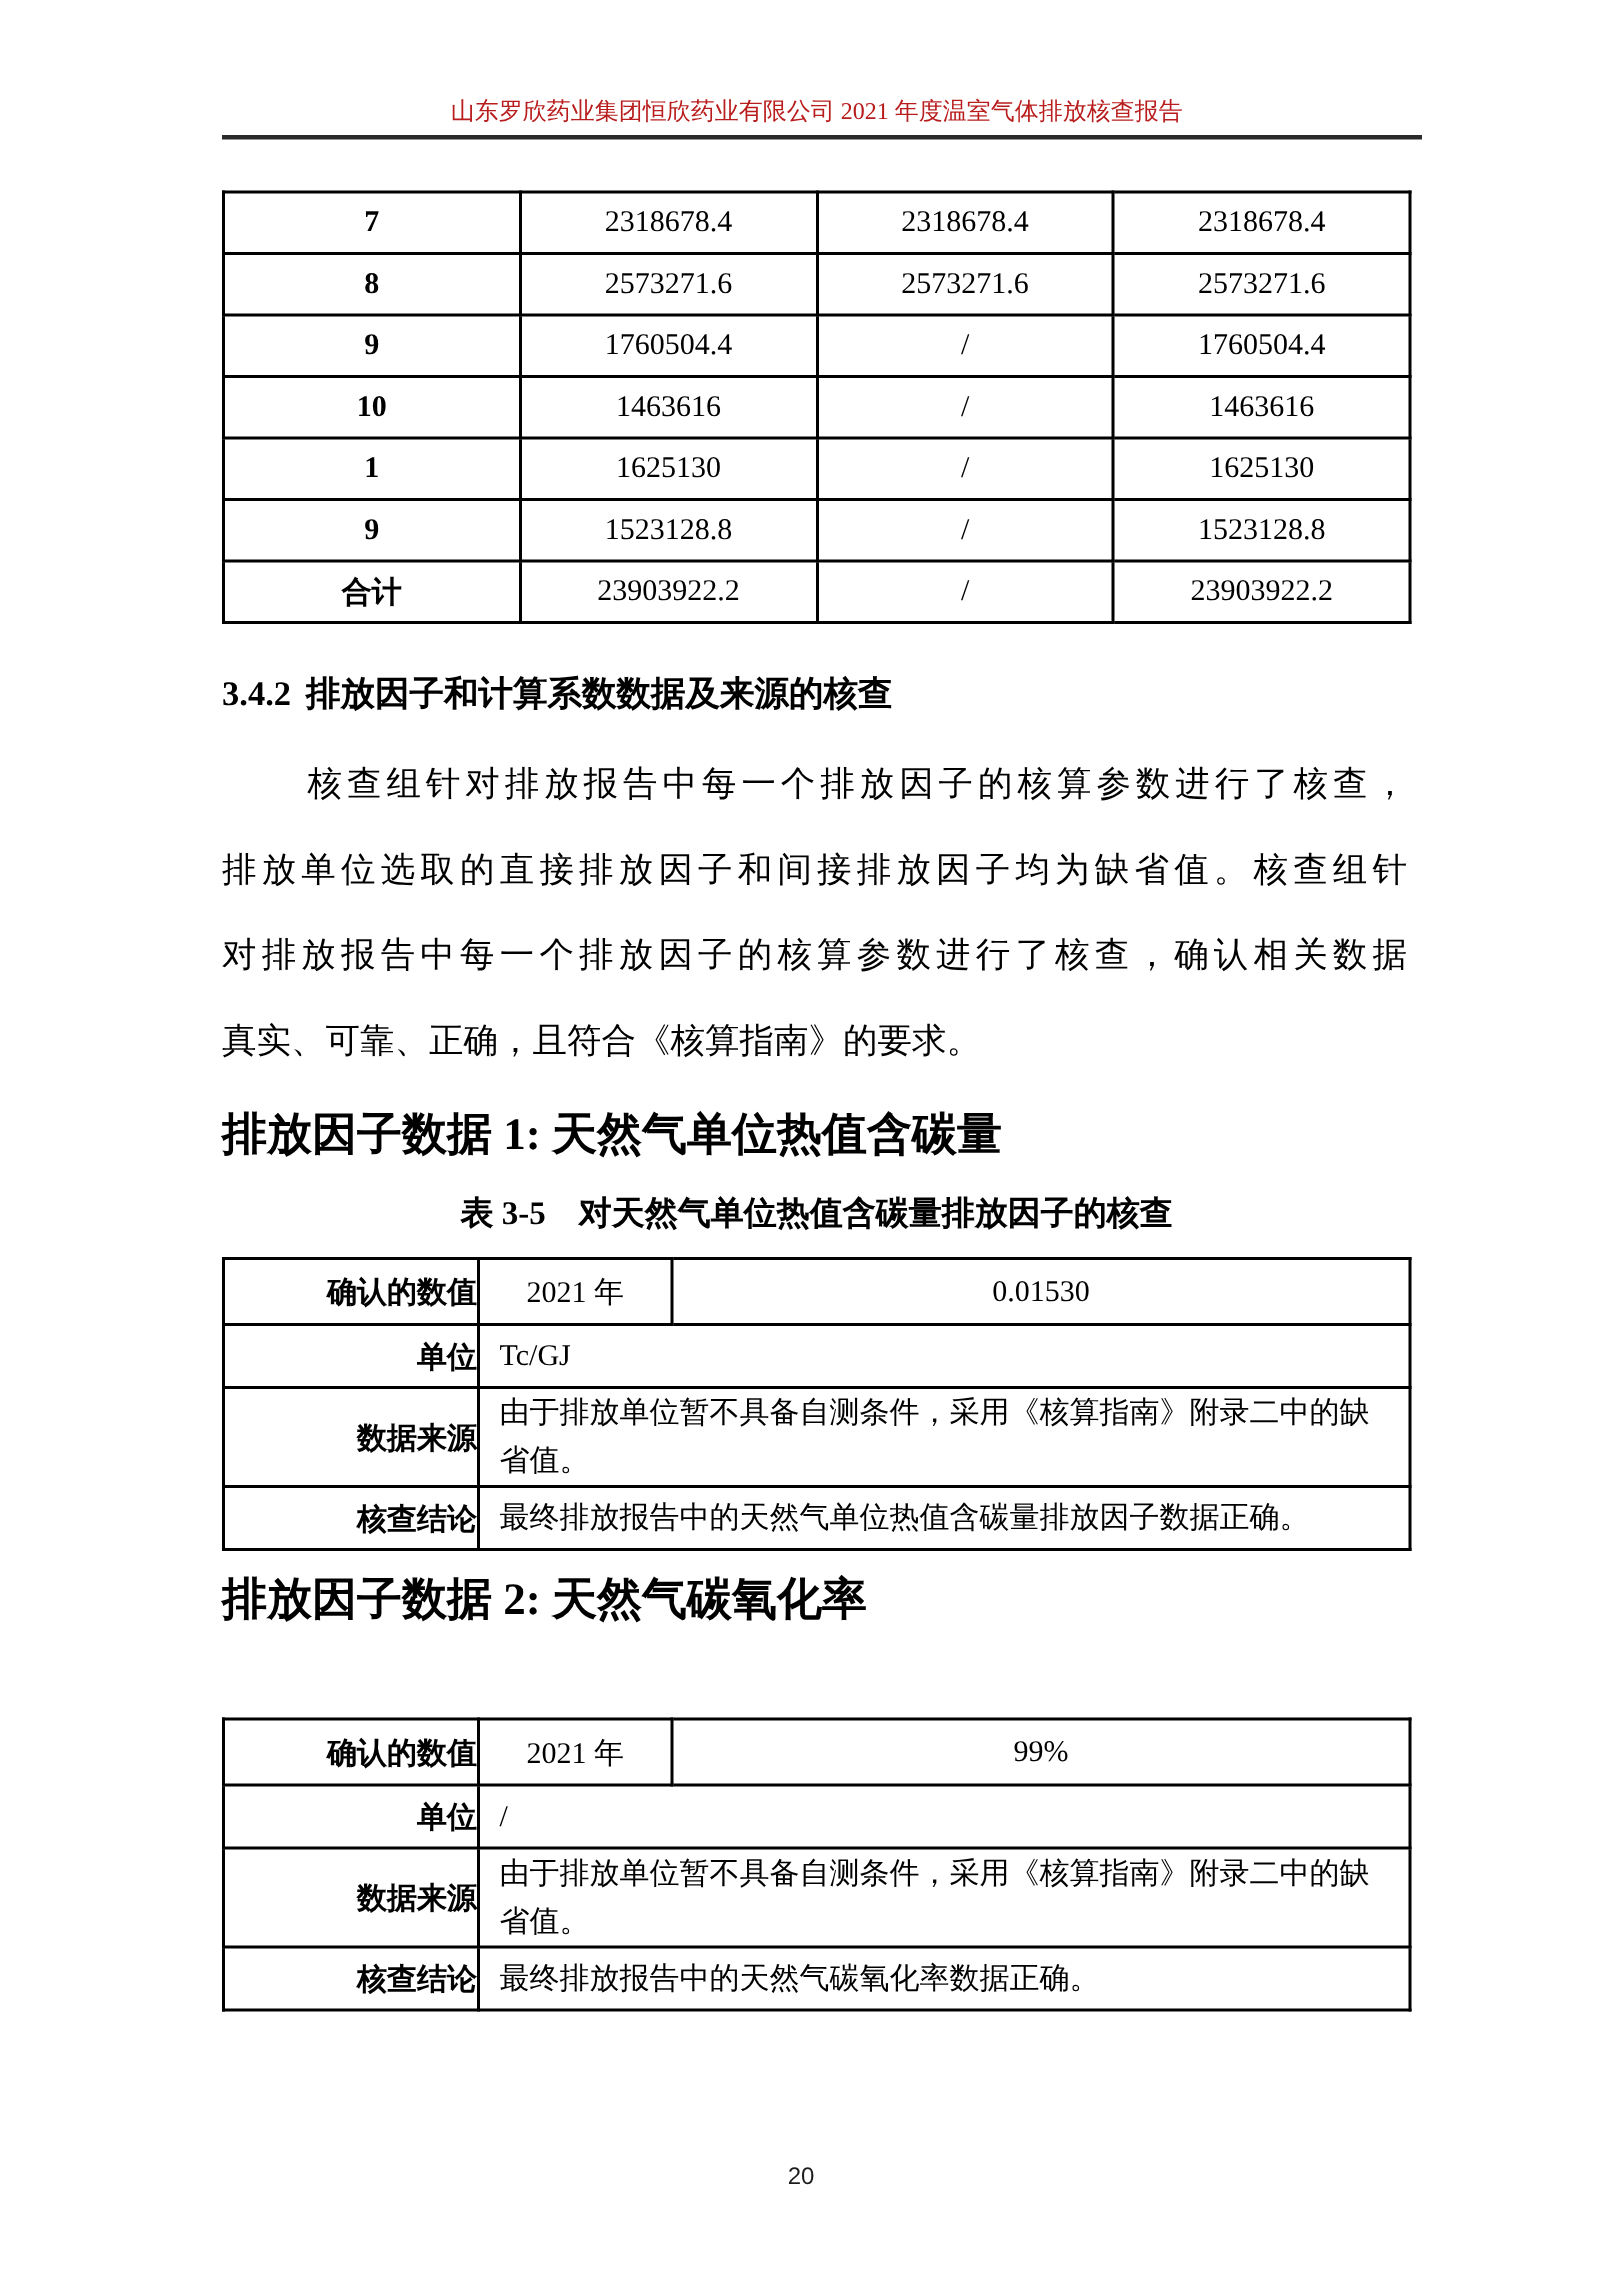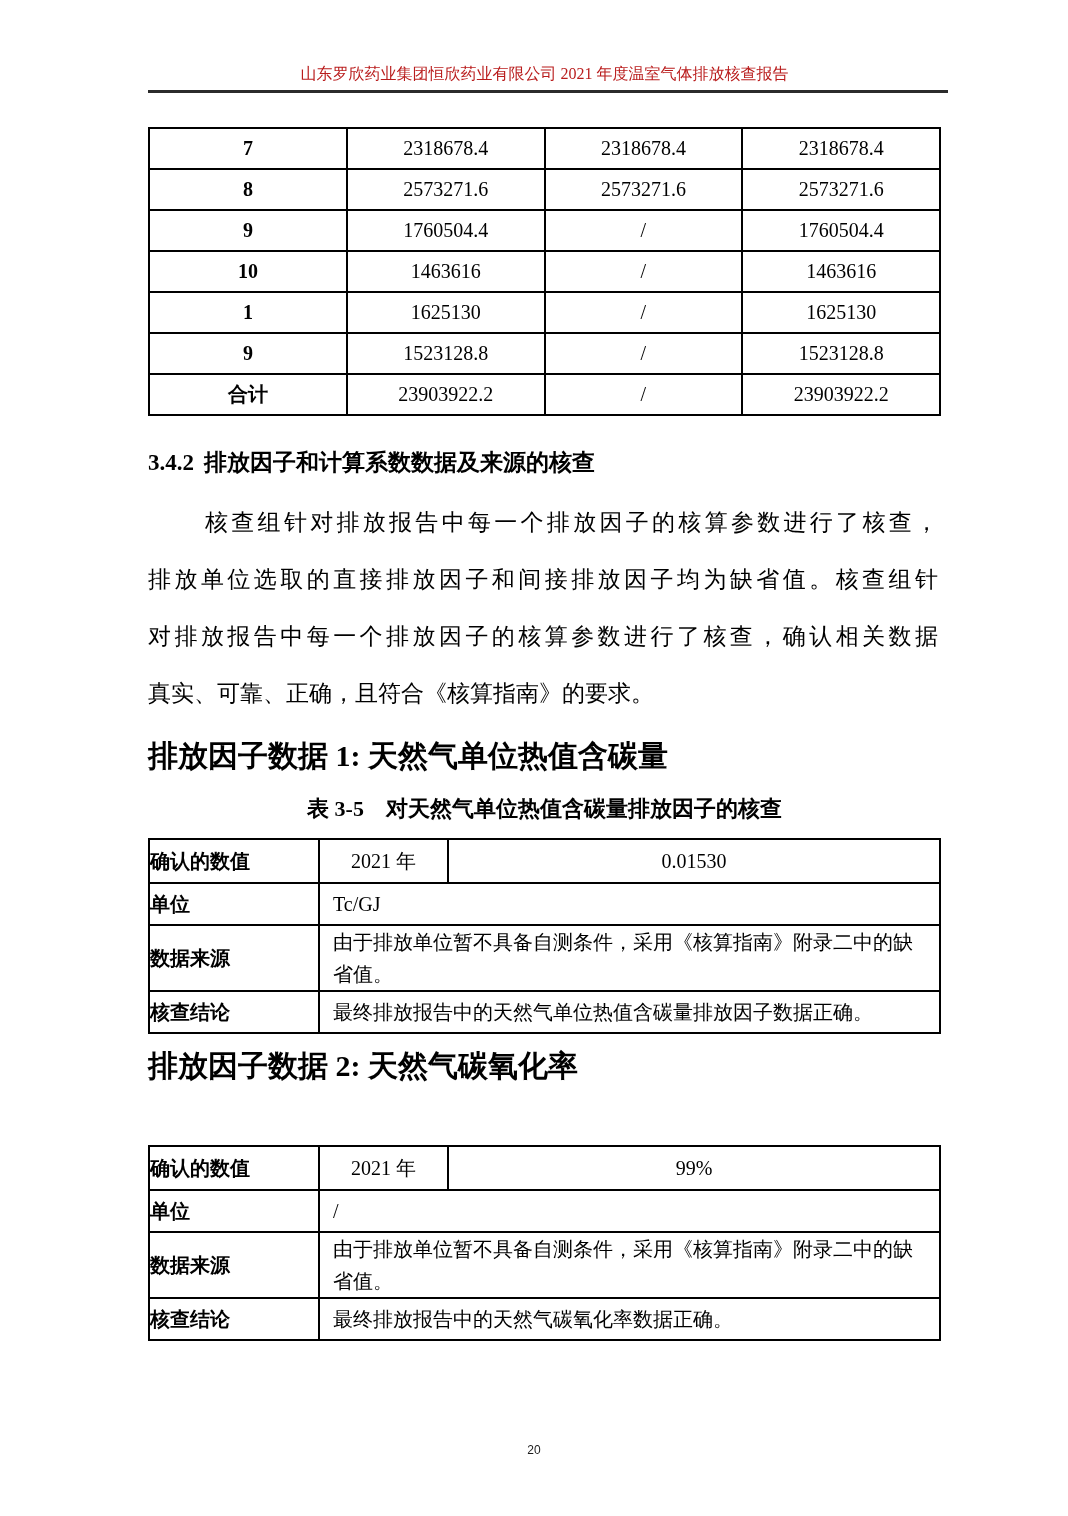--- a/index.html
+++ b/index.html
@@ -80,40 +80,40 @@
   .table-caption .cap-label { margin-right: 22px; }
   
   .factor-table {
     position: absolute;
     left: 148px; width: 793px;
   }
   .ft1 { top: 838px; }
   .ft2 { top: 1145px; }
   .factor-table td.lbl {
     font-weight: bold;
-    text-align: left;
+    text-align: right;
     border-radius: 22px;
   }
   .factor-table td.ctr { text-align: center; }
   .factor-table td.lft {
     text-align: left;
     padding-left: 13px;
     padding-right: 10px;
     line-height: 32px;
   }
   .factor-table tr.r1 td { height: 44px; }
   .factor-table tr.r2 td { height: 42px; margin-top: 20px; }
   .factor-table tr.r3 td { height: 66px; }
   .factor-table tr.r4 td { height: 42px; }
   
   .page-number {
     position: absolute;
     top: 1443px; left: 0; width: 1068px;
     text-align: center;
-    font-size: 12px;
+    font-size: 16px;
     font-family: "Liberation Sans", sans-serif;
     color: #1c1c1c;
   }
 </style>
 </head>
 <body>
 
 <div class="page">
 
   <div class="header-title">山东罗欣药业集团恒欣药业有限公司 2021 年度温室气体排放核查报告</div>

